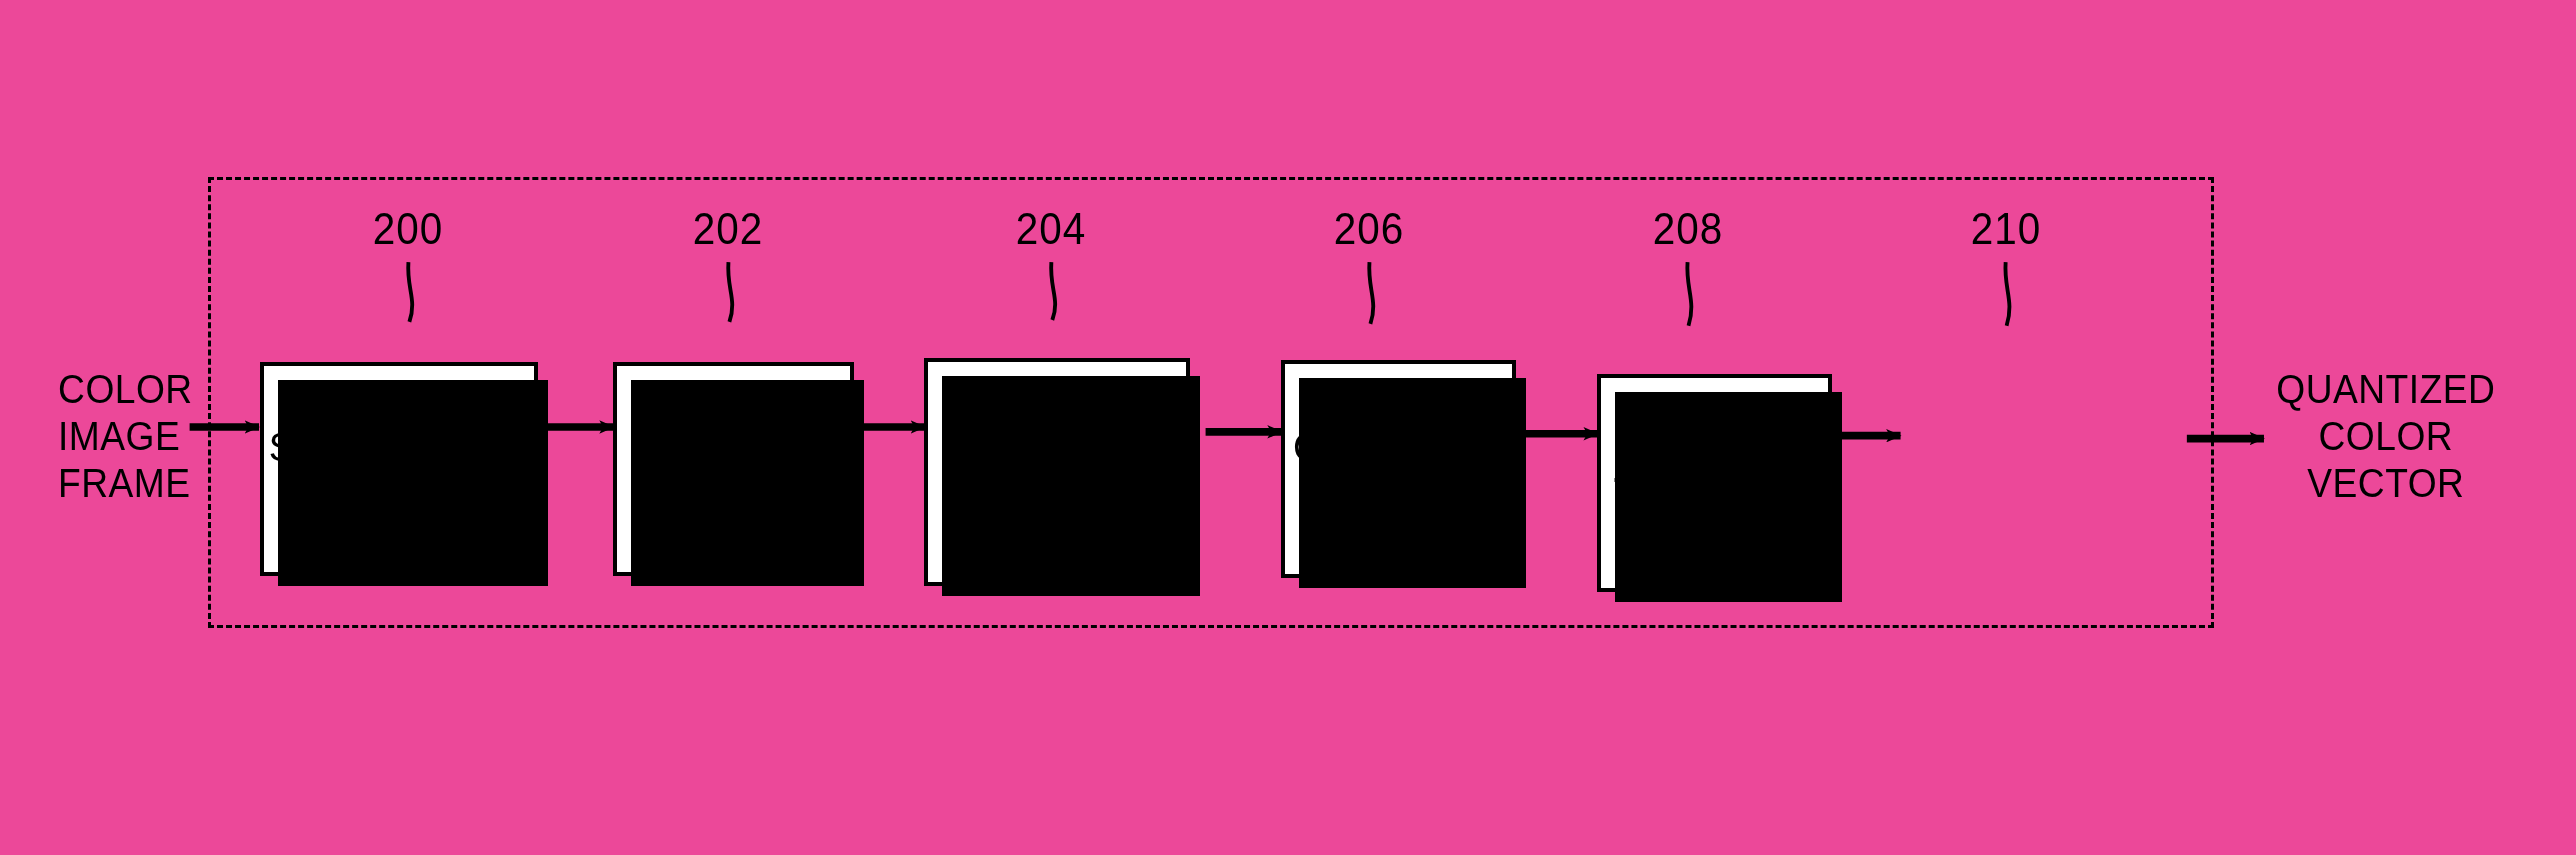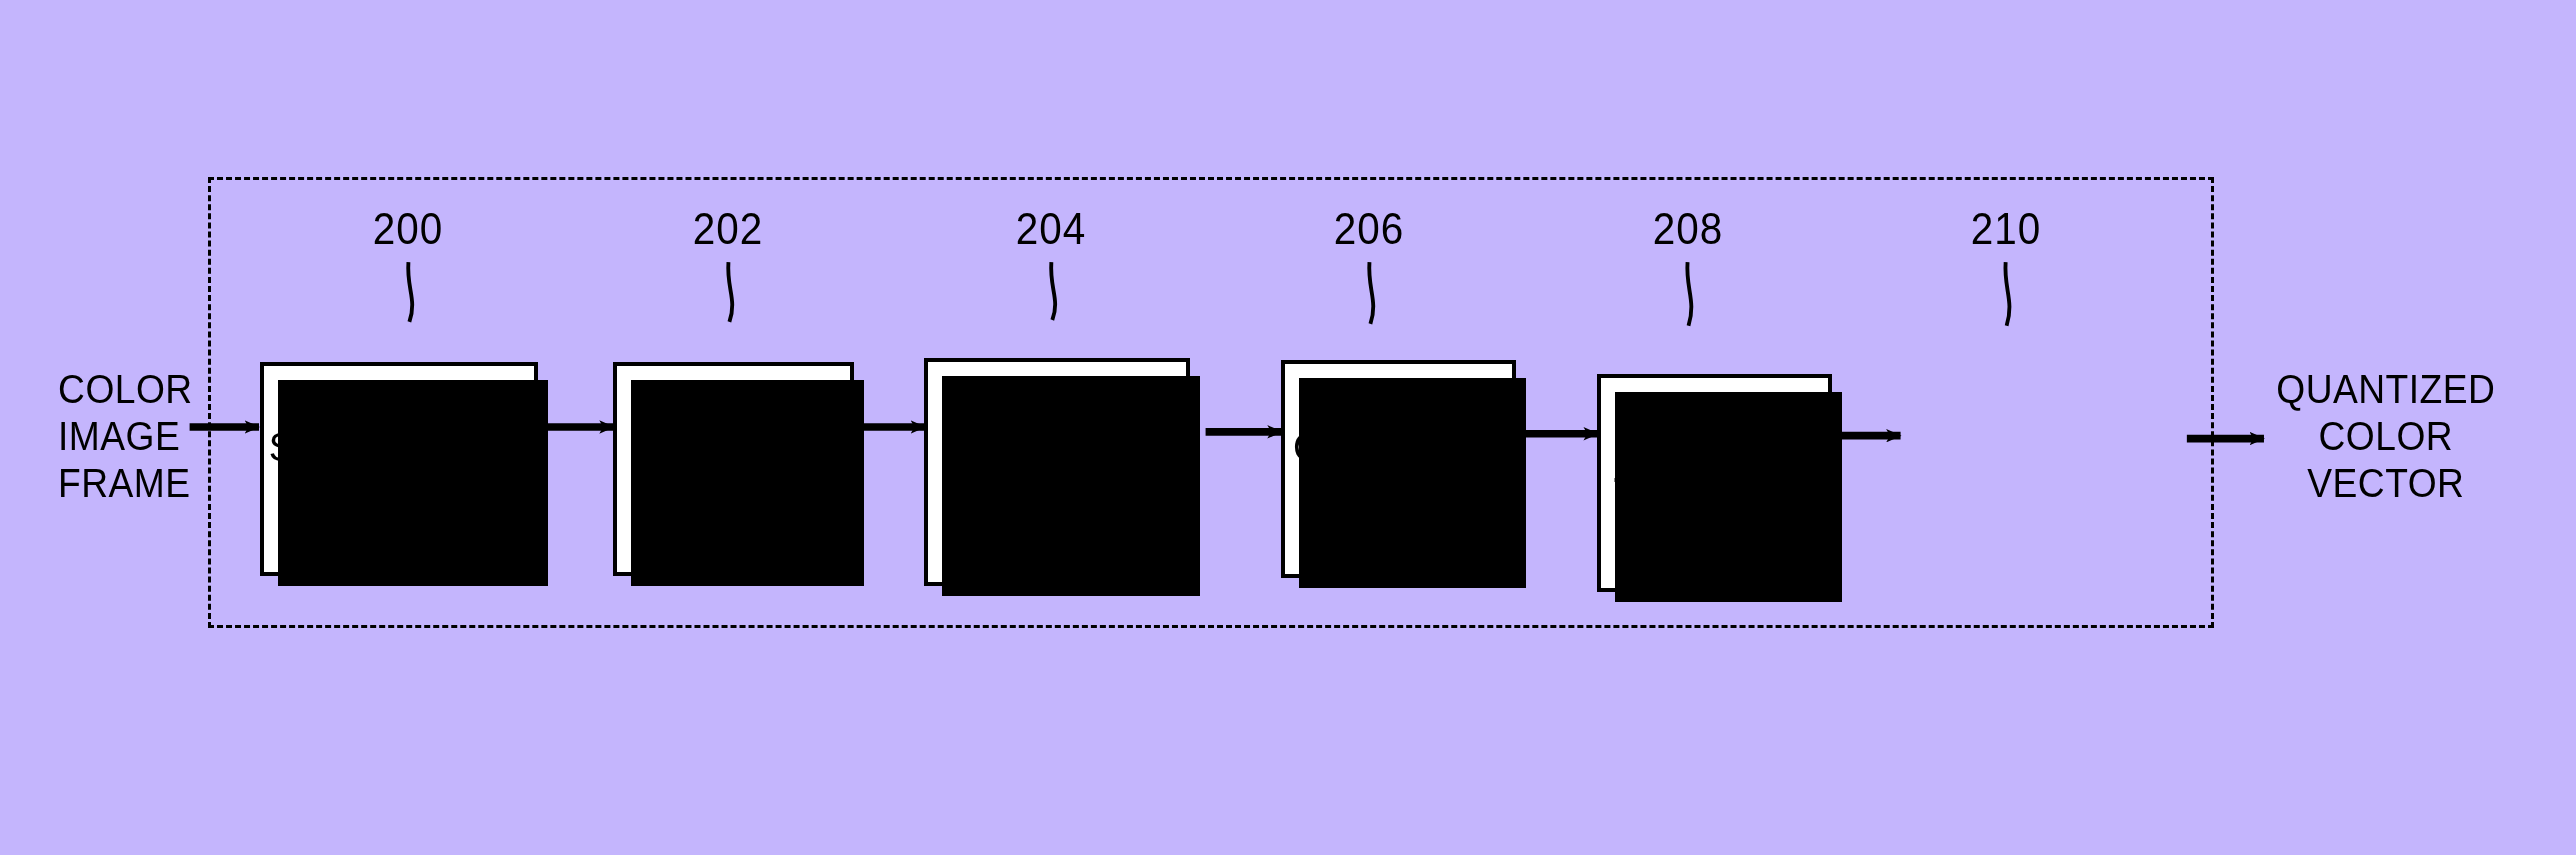--- a/index.html
+++ b/index.html
@@ -9,21 +9,21 @@
     background: #ffffff;
   }
   body {
     font-family: "Liberation Sans", sans-serif;
     color: #000000;
   }
   #canvas {
     position: relative;
     width: 2576px;
     height: 855px;
-    background: #c4b5fd;
+    background: #ec4899;
     overflow: hidden;
   }
 
   
   .enclosure {
     position: absolute;
     left: 208px;
     top: 177px;
     width: 2006px;
     height: 451px;

